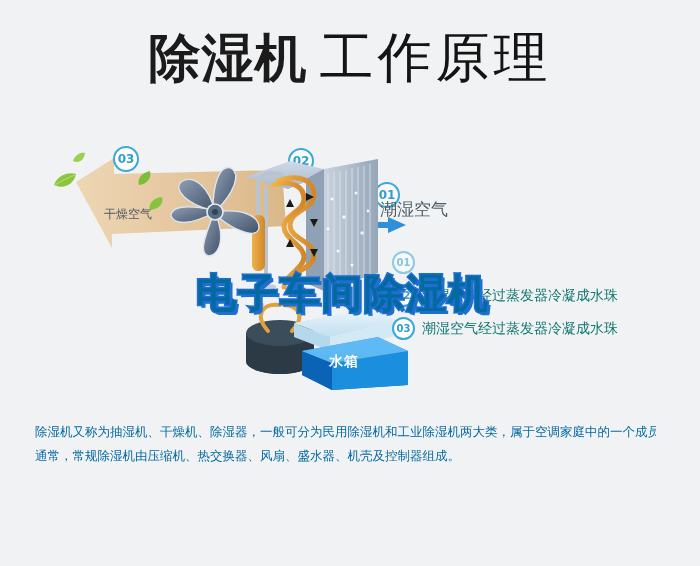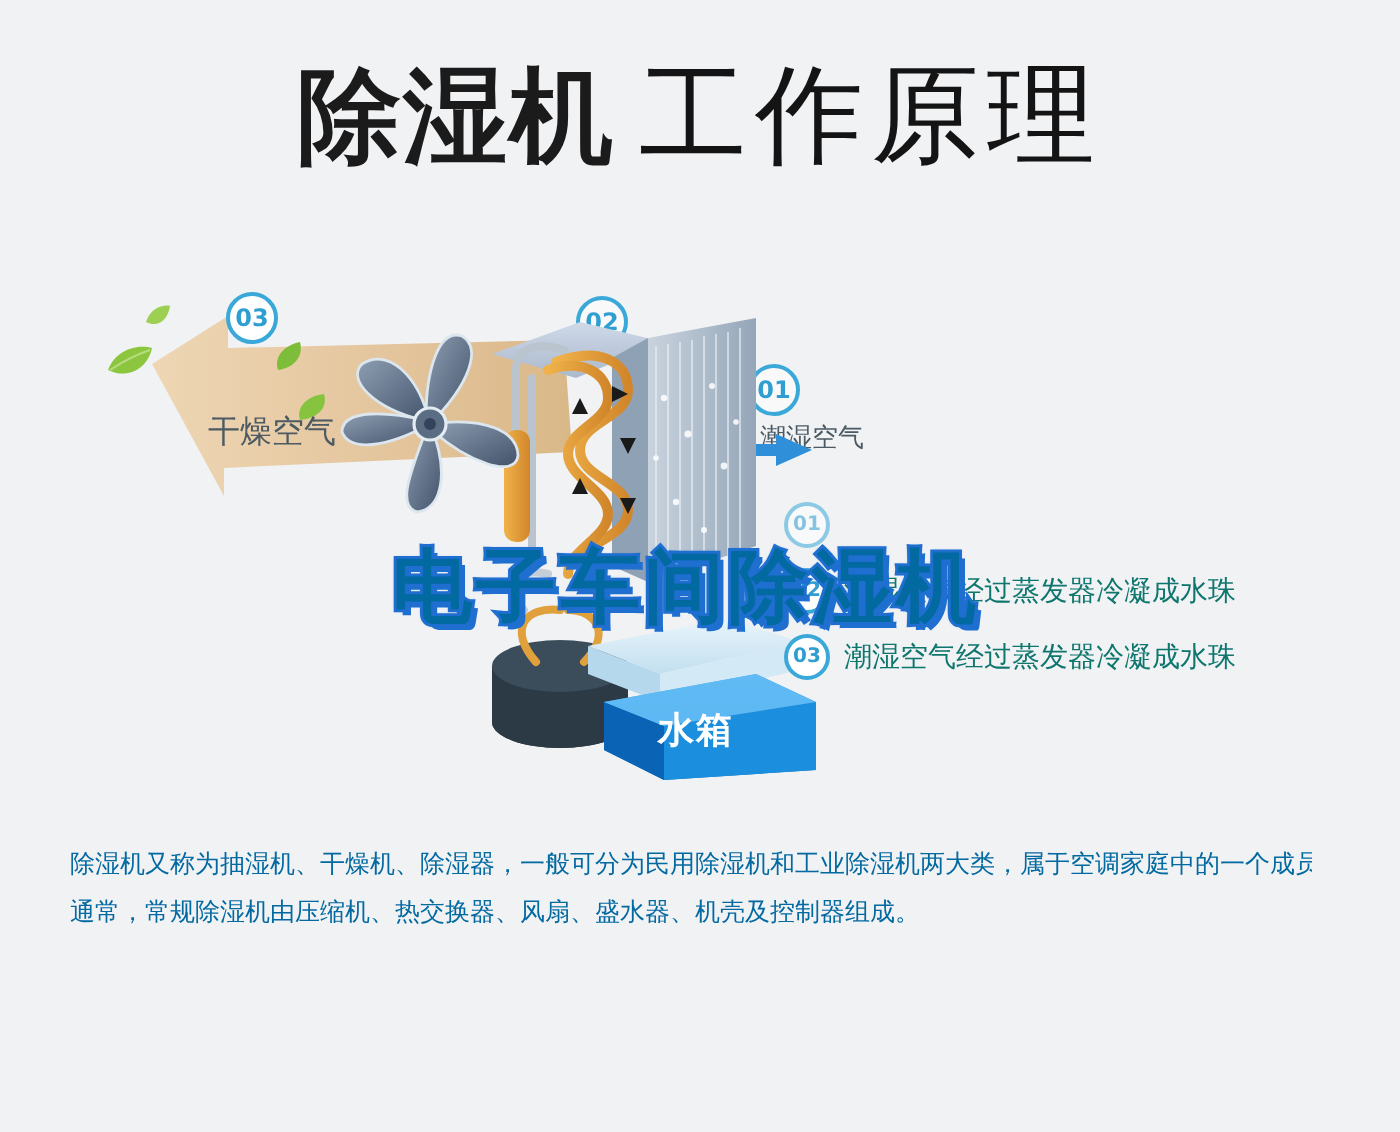--- a/index.html
+++ b/index.html
@@ -60,21 +60,21 @@
   .badge{
     position:absolute;width:22px;height:22px;border-radius:50%;
     border:2px solid #3aa8d8;color:#2f9ed0;
     font-size:12px;font-weight:bold;line-height:22px;text-align:center;
     background:rgba(255,255,255,.55);
     font-family:"DejaVu Sans","Liberation Sans",sans-serif;
   }
   .badge.filled{background:#fff;}
 
   .diag-label{
-    position:absolute;font-size:16px;color:#4c5a63;white-space:nowrap;
+    position:absolute;font-size:12px;color:#4c5a63;white-space:nowrap;
   }
 
   
   .callout{
     position:absolute;left:313px;top:147px;
   }
   .callout .bub{
     border:1.5px solid #9fd3e6;border-radius:9px;background:#eef8fc;
     padding:2px 7px;font-size:11px;color:#3d7f9b;white-space:nowrap;
   }
@@ -82,21 +82,21 @@
     position:absolute;left:26px;top:17px;width:0;height:0;
     border-left:5px solid transparent;border-right:5px solid transparent;
     border-top:7px solid #9fd3e6;
   }
 
   
   .machine{position:absolute;left:228px;top:45px;width:180px;height:235px;}
   .machine svg{display:block;}
   .fan{position:absolute;left:162px;top:52px;width:106px;height:100px;}
   .tank-label{
-    position:absolute;left:329px;top:243px;font-size:18px;color:#ffffff;
+    position:absolute;left:329px;top:243px;font-size:14px;color:#ffffff;
     font-weight:bold;letter-spacing:1px;
   }
 
   
   .overlay-title{
     position:absolute;left:196px;top:266px;
     font-size:40px;font-weight:bold;color:#0369a1;letter-spacing:2px;
     font-family:"DejaVu Sans","Liberation Sans",sans-serif;
     -webkit-text-stroke:3px #1f6fd0;
     paint-order:stroke fill;
@@ -172,21 +172,21 @@
     <div class="leaf" style="left:148px;top:85px;">
       <svg width="16" height="16" viewBox="0 0 16 16">
         <path d="M14 2 C5 3 0 9 2 15 C11 14 16 9 14 2 Z" fill="#86c440"></path>
       </svg>
     </div>
 
     <div class="badge filled" style="left:113px;top:36px;">03</div>
     <div class="diag-label" style="left:104px;top:96px;">干燥空气</div>
 
     <div class="badge" style="left:374px;top:72px;">01</div>
-    <div class="diag-label" style="left:380px;top:100px;font-size:13px;">潮湿空气</div>
+    <div class="diag-label" style="left:380px;top:88px;font-size:17px;">潮湿空气</div>
 
     <div class="badge" style="left:288px;top:38px;">02</div>
     <div class="callout">
       <div class="bub">热交换器</div>
       <div class="tail"></div>
     </div>
 
     <div class="machine">
       <svg width="180" height="235" viewBox="0 0 180 235">
         <defs>

